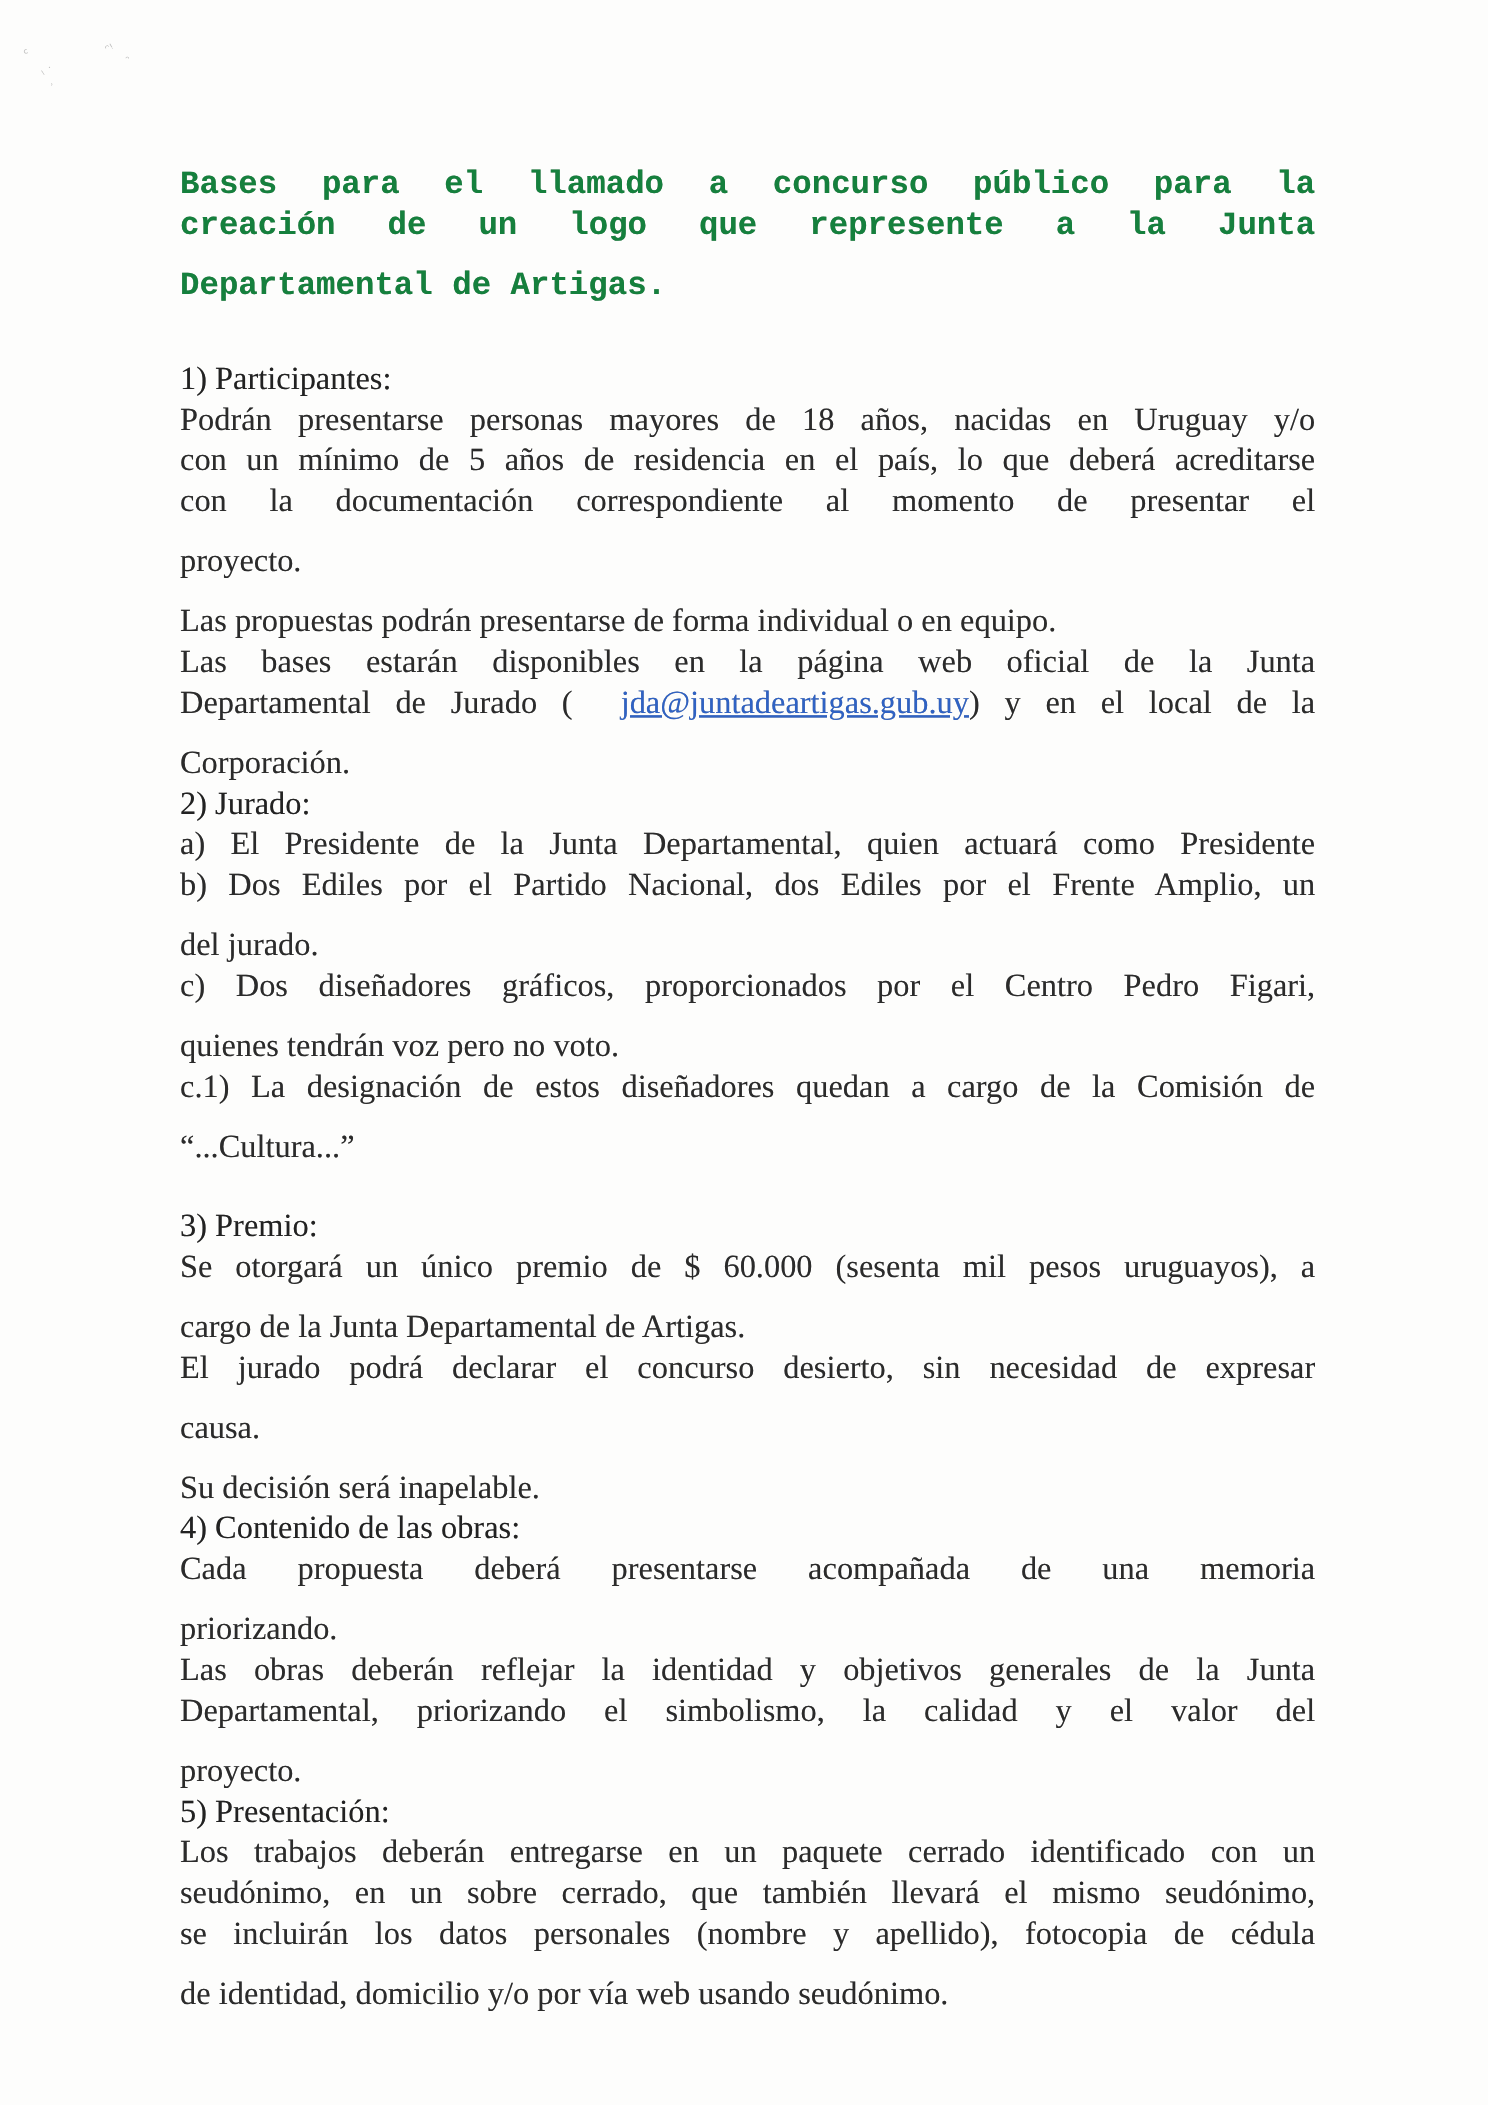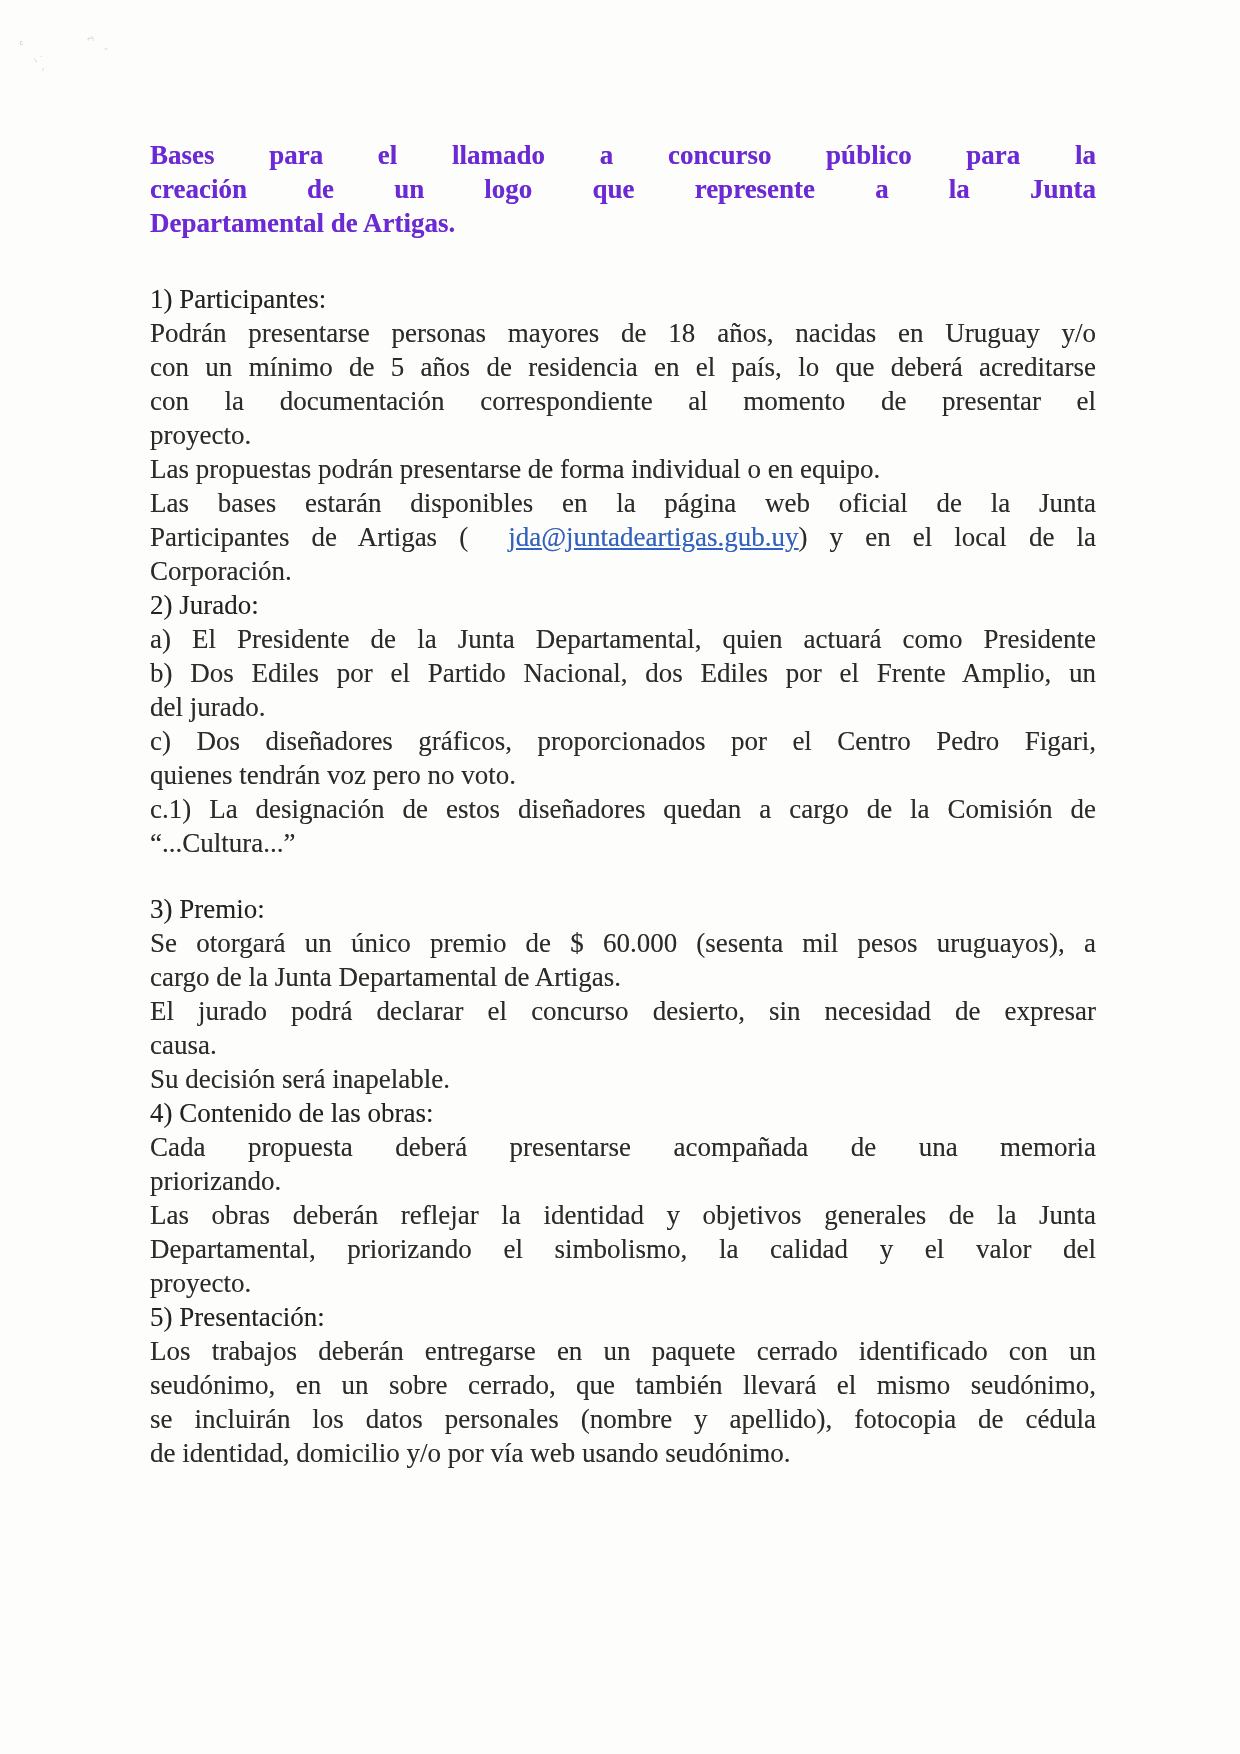--- a/index.html
+++ b/index.html
@@ -18,34 +18,35 @@
     position:absolute;
     left:150px;top:138px;
     width:946px;
     color:#2b2b2b;
   }
   
   .doc-title{
     font-weight:bold;
     font-size:34px;
     line-height:47px;
-    color:#6d28d9;
+    color:#15803d;
     margin:0 0 42px 0;
     text-shadow:0 0 .5px rgba(0,0,0,.45);
+    font-family:Liberation Mono, monospace;
   }
   
   .line{
     font-size:27px;
     line-height:34px;
     text-align:justify;
     text-align-last:justify;
     white-space:normal;
     text-shadow:0 0 .4px rgba(0,0,0,.35);
   }
-  .line.last{ text-align-last:left; }
+  .line.last{ text-align-last:left;margin-top:16px; }
   .heading{
     font-weight:normal;
     color:#222;
     text-align-last:left;
   }
   .gap-before{ margin-top:32px; }
   a.email{
     color:#2f62c4;
     text-decoration:underline;
     text-decoration-color:#2f62c4;
@@ -86,21 +87,21 @@
       <div class="line last">Departamental de Artigas.</div>
     </h1>
 
     <div class="line heading">1) Participantes:</div>
     <div class="line">Podrán presentarse personas mayores de 18 años, nacidas en Uruguay y/o</div>
     <div class="line">con un mínimo de 5 años de residencia en el país, lo que deberá acreditarse</div>
     <div class="line">con la documentación correspondiente al momento de presentar el</div>
     <div class="line last">proyecto.</div>
     <div class="line last">Las propuestas podrán presentarse de forma individual o en equipo.</div>
     <div class="line">Las bases estarán disponibles en la página web oficial de la Junta</div>
-    <div class="line"><span>Participantes de Artigas (</span><a class="email">jda@juntadeartigas.gub.uy</a><span>) y en el local de la</span></div>
+    <div class="line"><span>Departamental de Jurado (</span><a class="email">jda@juntadeartigas.gub.uy</a><span>) y en el local de la</span></div>
     <div class="line last">Corporación.</div>
 
     <div class="line heading">2) Jurado:</div>
     <div class="line">a) El Presidente de la Junta Departamental, quien actuará como Presidente</div>
     <div class="line">b) Dos Ediles por el Partido Nacional, dos Ediles por el Frente Amplio, un</div>
     <div class="line last">del jurado.</div>
     <div class="line">c) Dos diseñadores gráficos, proporcionados por el Centro Pedro Figari,</div>
     <div class="line last">quienes tendrán voz pero no voto.</div>
     <div class="line">c.1) La designación de estos diseñadores quedan a cargo de la Comisión de</div>
     <div class="line last">“...Cultura...”</div>

